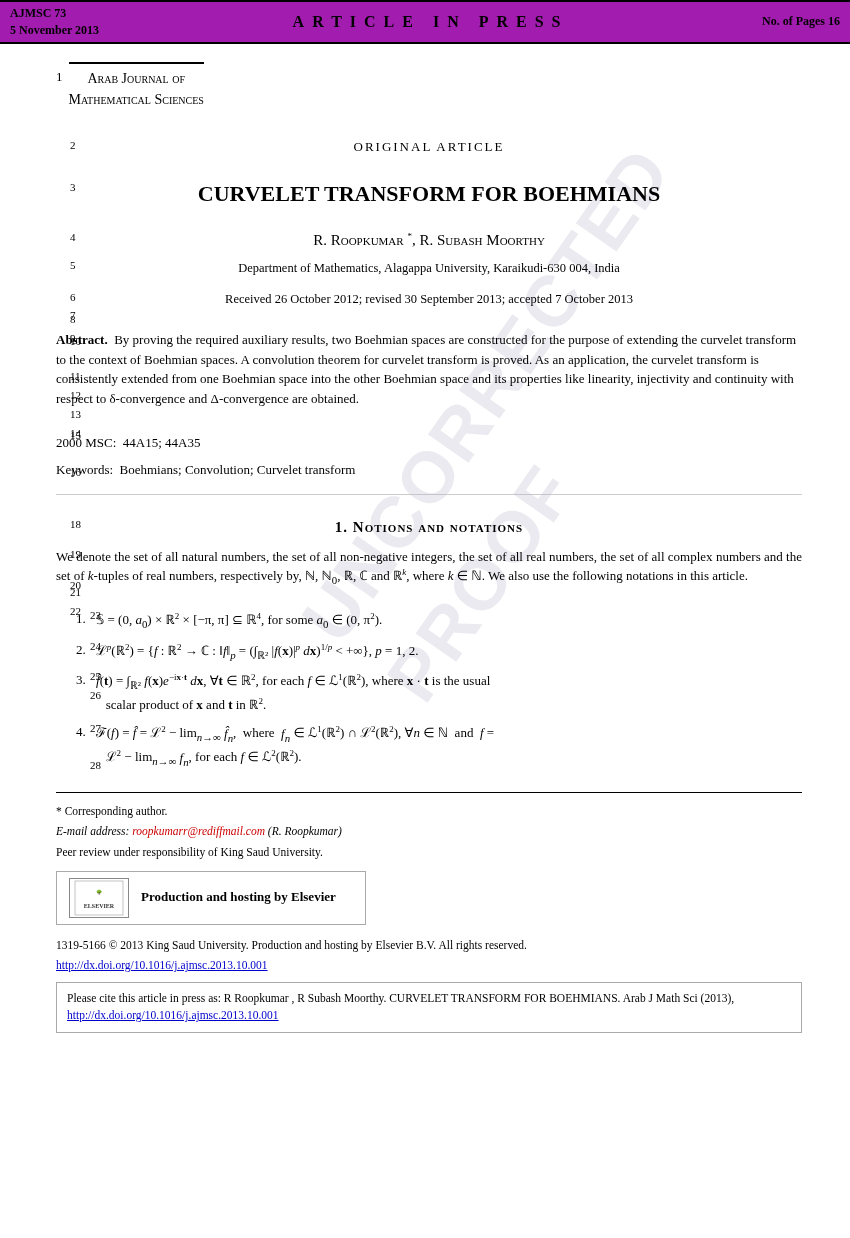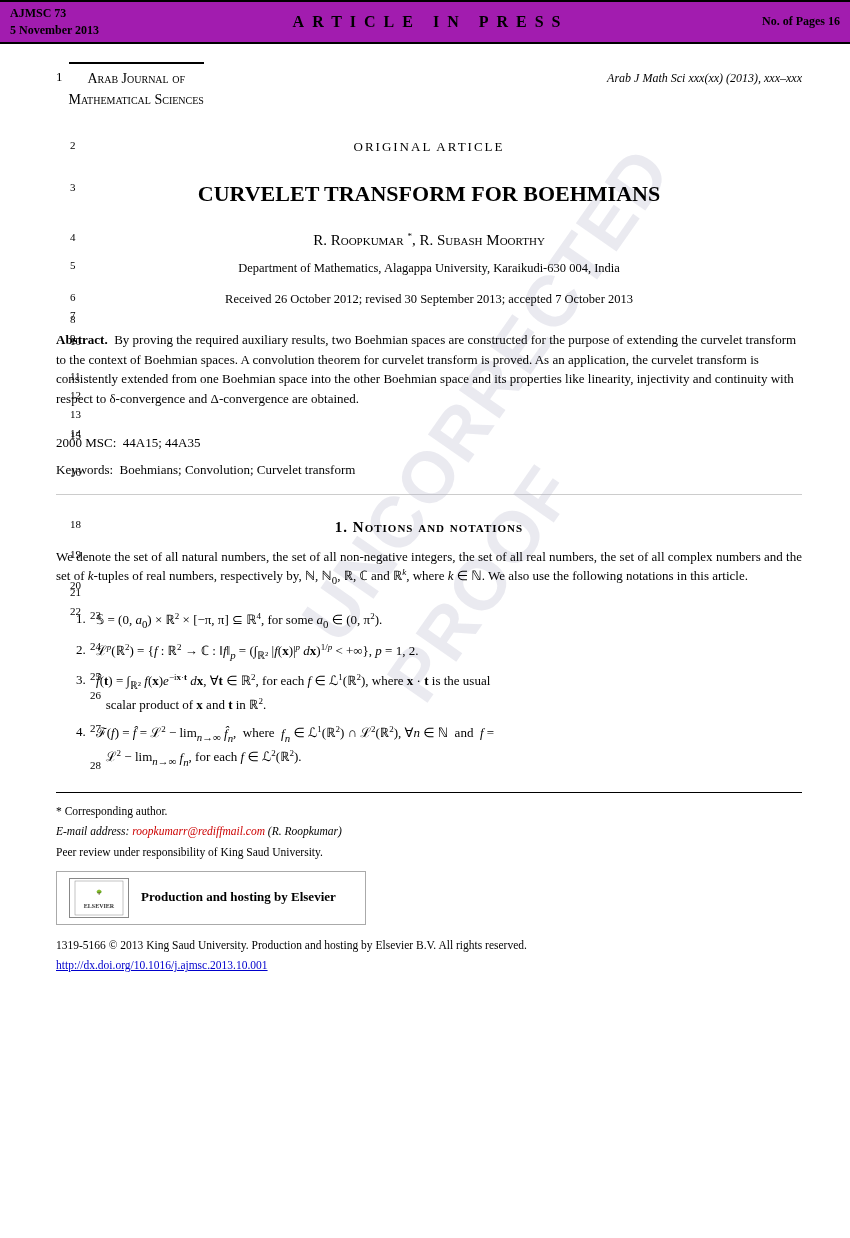--- a/index.html
+++ b/index.html
@@ -275,21 +275,20 @@
   <div class="journal-header-section">
     <div style="display:flex; align-items:flex-start;">
       <div style="font-size:13px; padding-right:6px; padding-top:6px;">1</div>
       <div class="journal-name-block">
         <div class="journal-name-title">
           <span>Arab Journal of</span><br>
           <span>Mathematical Sciences</span>
         </div>
       </div>
     </div>
-    <div class="journal-citation">Arab J Math Sci xxx(xx) (2013), xxx–xxx</div>
   </div>
 
   <div class="main-content">
 
     <div style="position:relative;">
       <span class="line-num" style="top:20px;">2</span>
       <div class="original-article">ORIGINAL ARTICLE</div>
     </div>
 
     <div style="position:relative;">
@@ -431,16 +430,20 @@
           </svg>
         </div>
         <div class="elsevier-text">Production and hosting by Elsevier</div>
       </div>
 
       <div class="rights-line">1319-5166 © 2013 King Saud University. Production and hosting by Elsevier B.V. All rights reserved.</div>
       <div>
         <a class="doi-link" href="#">http://dx.doi.org/10.1016/j.ajmsc.2013.10.001</a>
       </div>
 
+      <div class="bottom-bar">
+        <span>Please cite this article in press as: R Roopkumar , R Subash Moorthy. CURVELET TRANSFORM FOR BOEHMIANS. Arab J Math Sci (2013),</span>
+        <a class="bottom-bar-link" href="#">http://dx.doi.org/10.1016/j.ajmsc.2013.10.001</a>
+      </div>
     </div>
 
   </div>
 </div>
 
 </body></html>

